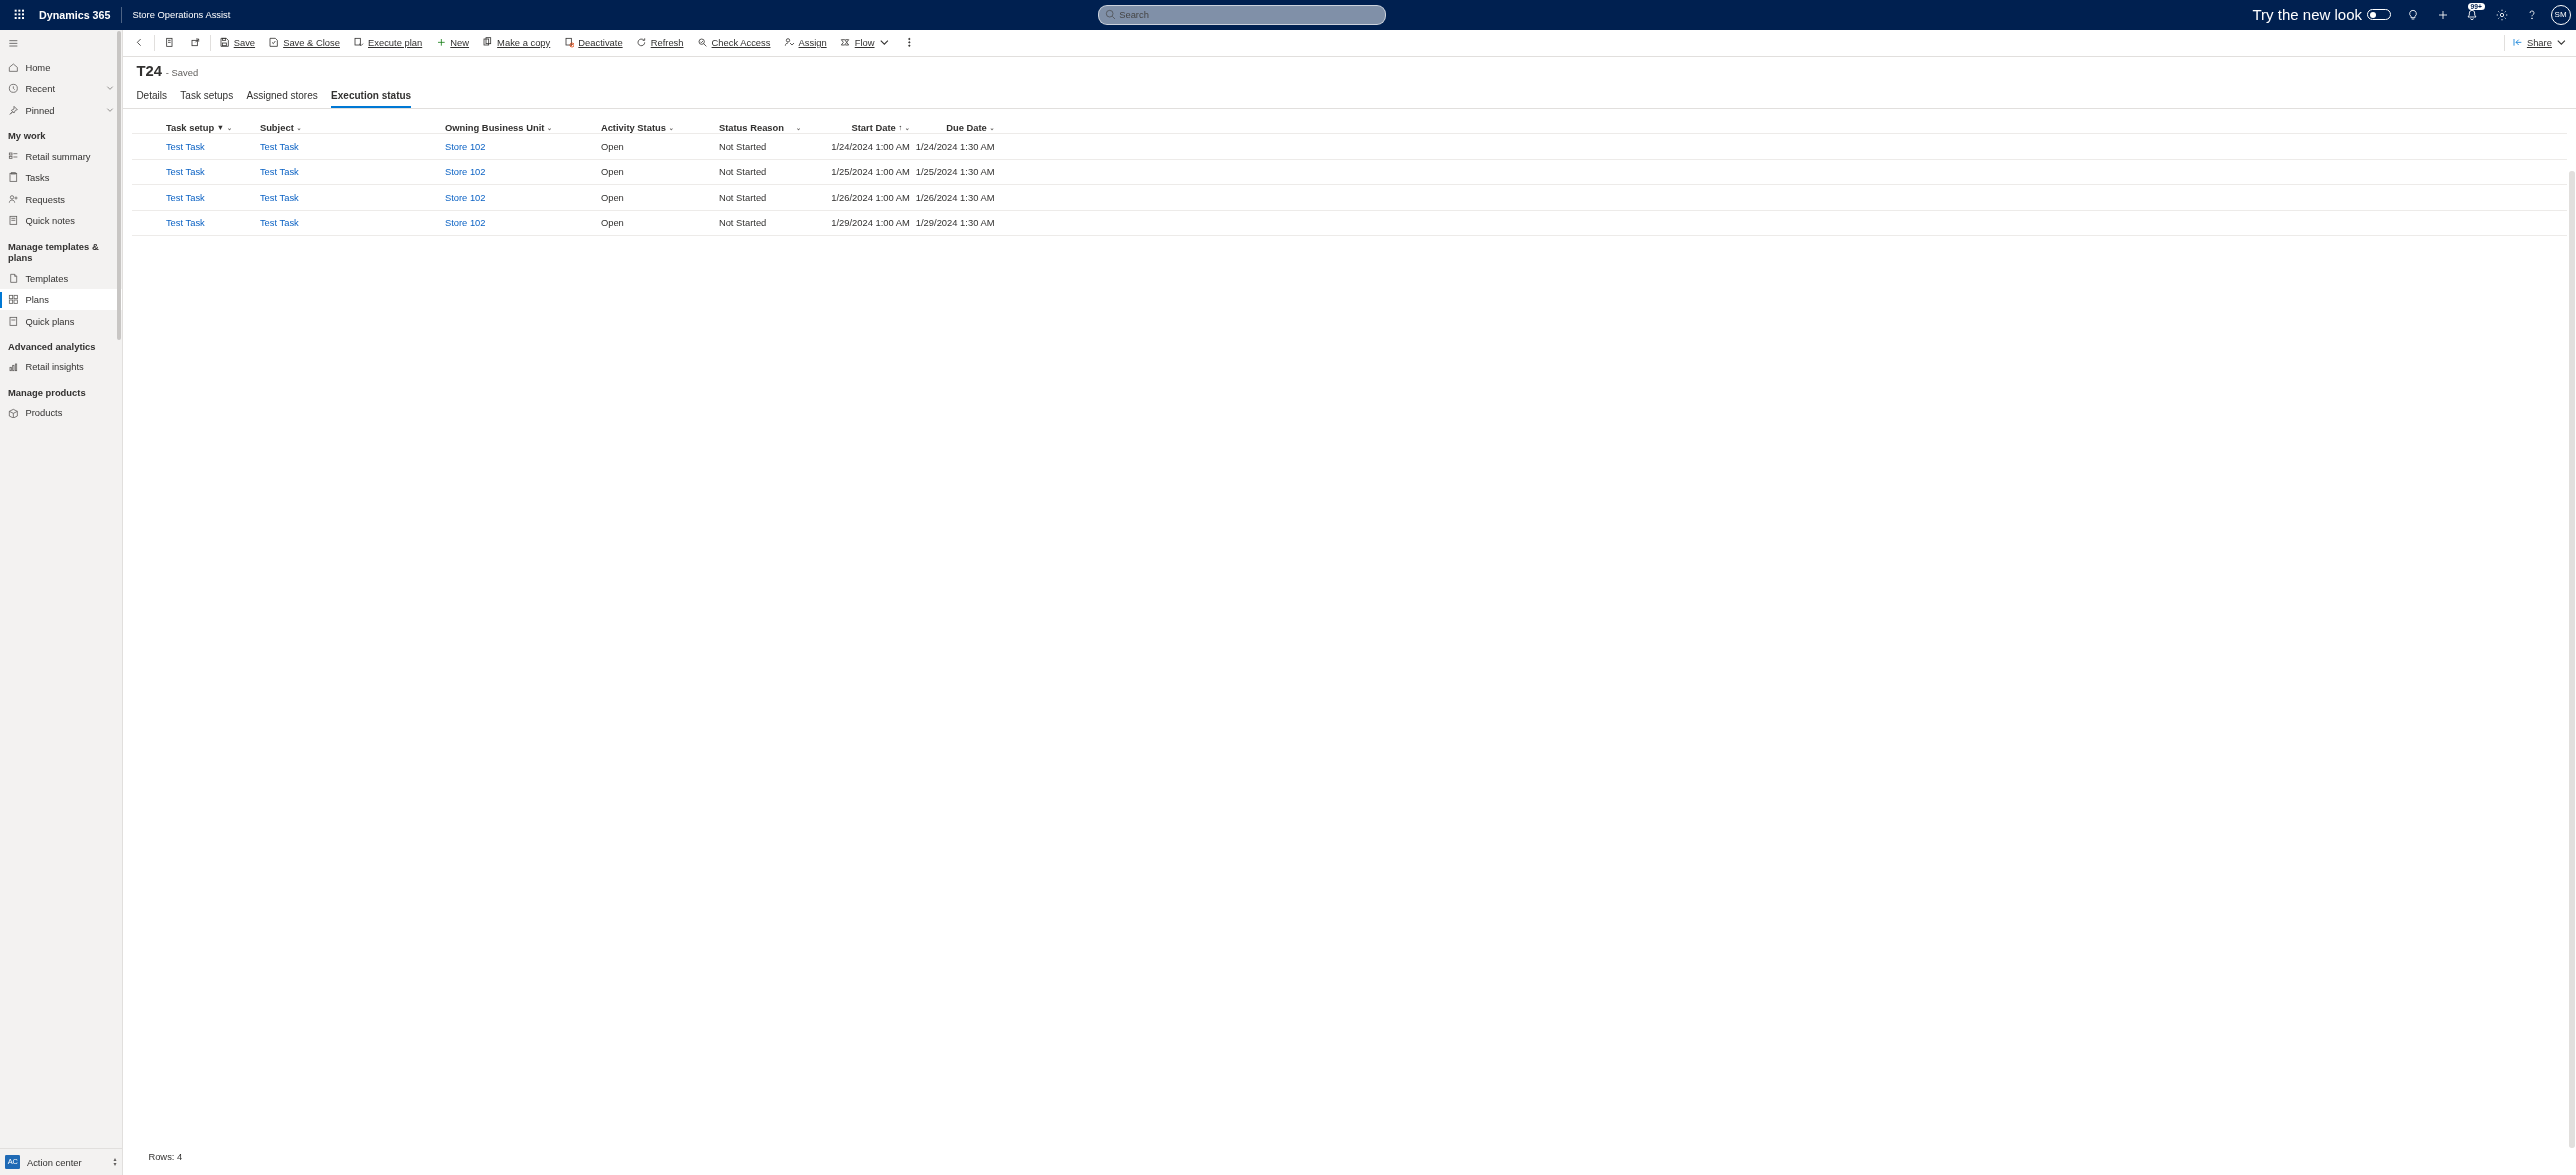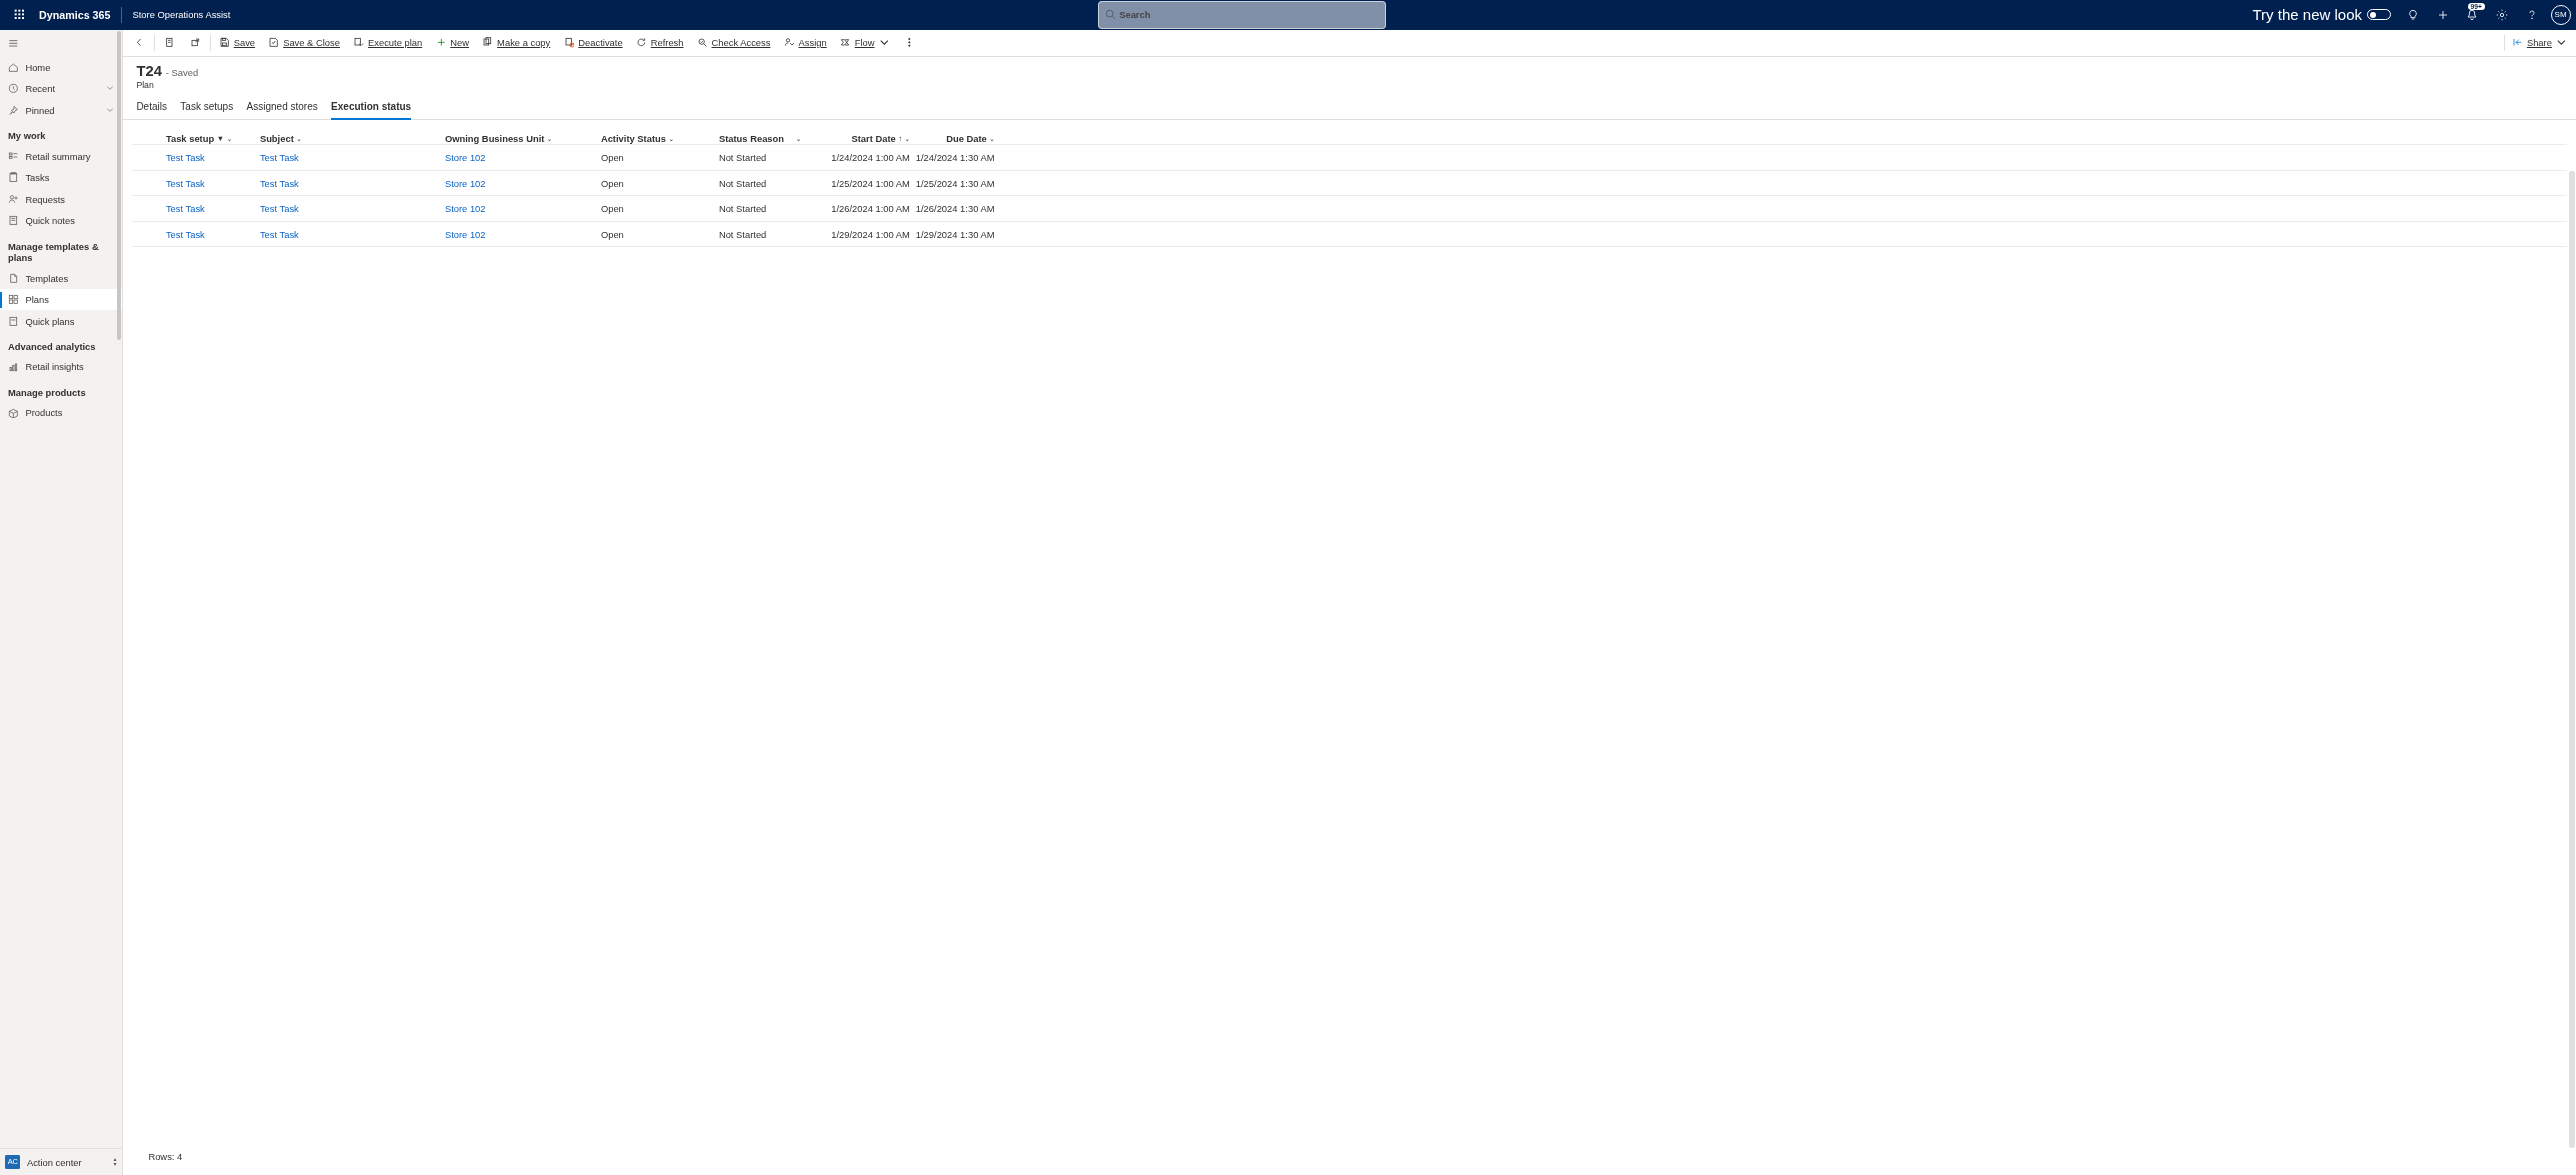--- a/index.html
+++ b/index.html
@@ -20,23 +20,23 @@
   .waffle-btn svg { width: 10.7px; height: 10.7px; }
   .app-title { font-size: 10.7px; font-weight: 600; padding: 0 6.7px; white-space: nowrap; }
   .divider-v { width: 0.7px; height: 16px; background: rgba(255,255,255,0.3); margin: 0 4px; }
   .area-title { font-size: 9.4px; padding: 0 6.7px; white-space: nowrap; }
   .header-spacer-left { flex: 1 1 auto; }
   .search-wrap { width: 288px; display: flex; justify-content: center; }
   .search-box {
     display: flex; align-items: center;
     background: rgba(255,255,255,0.5);
     border: 0.7px solid rgba(255,255,255,0.6);
-    height: 28px; width: 100%;
-    border-radius: 4px; padding: 0 5.4px;
-    color: #444; cursor: text; font-weight: bold;
+    height: 20px; width: 100%;
+    border-radius: 9px; padding: 0 5.4px;
+    color: #444; cursor: text;
   }
   .search-box svg { width: 10.7px; height: 10.7px; stroke: #444; fill: none; margin-right: 4px; }
   .header-spacer-right { flex: 1 1 auto; }
   .top-right { display: flex; align-items: center; gap: 2.7px; }
   .try-look { display: flex; align-items: center; gap: 5.4px; padding: 0 5.4px; font-size: 15px; }
   .toggle { width: 24px; height: 10.7px; border: 0.7px solid #fff; border-radius: 6.7px; position: relative; }
   .toggle::after { content: ""; width: 6.7px; height: 6.7px; border-radius: 50%; background: #fff; position: absolute; left: 1.3px; top: 1.3px; }
   .hdr-icon-btn { width: 27px; height: 29.5px; display: flex; align-items: center; justify-content: center; cursor: pointer; position: relative; }
   .hdr-icon-btn svg { width: 12px; height: 12px; stroke: #fff; fill: none; stroke-width: 1.3; }
   .badge { position: absolute; top: 2.7px; right: 1.3px; background: #fff; color: #002050; font-size: 6.7px; border-radius: 5.4px; padding: 0 2.7px; font-weight: 600; }
@@ -446,21 +446,20 @@
             <path d="M2 4l4 4 4-4"></path>
           </svg>
       </div>
     </div>
 
     <div class="page-header">
       <div>
         <span class="ph-title">T24</span>
         <span class="ph-saved">- Saved</span>
       </div>
-      <div class="ph-sub">Plan</div>
     </div>
 
     <div class="tabs">
       <div class="tab">Details</div>
       <div class="tab">Task setups</div>
       <div class="tab">Assigned stores</div>
       <div class="tab active">Execution status</div>
     </div>
 
     <div class="grid-wrap">

